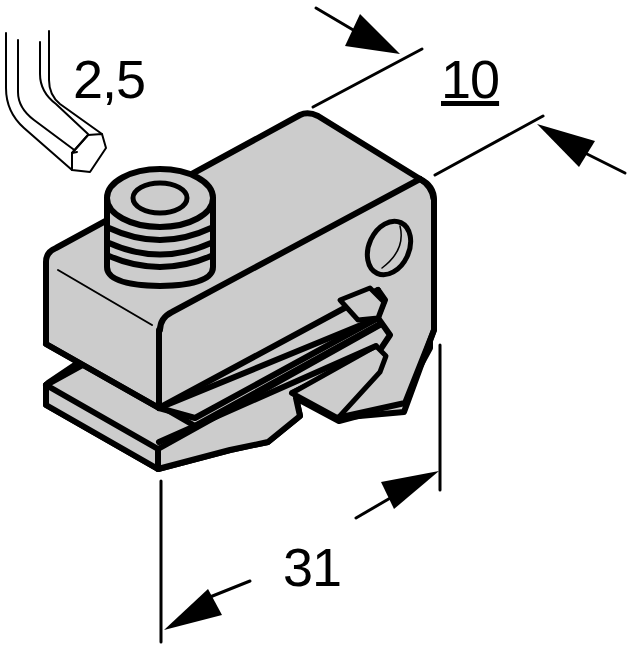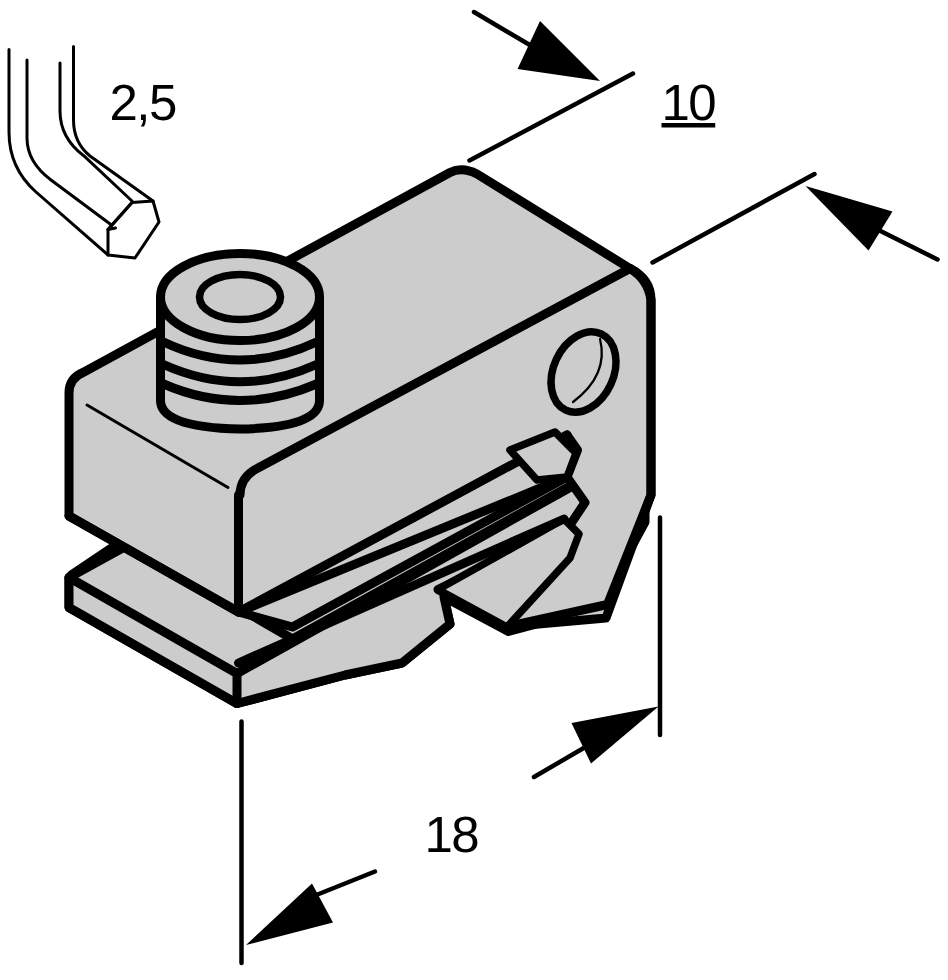--- a/index.html
+++ b/index.html
@@ -1,21 +1,21 @@
 <!DOCTYPE html>
 <html><head>
   <meta charset="utf-8">
   <style>
     html, body { margin: 0; padding: 0; background: #ffffff; }
     body { width: 632px; height: 653px; overflow: hidden; position: relative; }
     #drawing { position: absolute; left: 0; top: 0; width: 632px; height: 653px; }
     .dim-label {
       position: absolute;
       font-family: "Liberation Sans", "DejaVu Sans", sans-serif;
-      font-size: 34px;
+      font-size: 54px;
       font-weight: normal;
       color: #000000;
       line-height: 1;
       letter-spacing: -1px;
     }
     #label-hex { left: 73px; top: 52px; }
     #label-width { left: 441px; top: 52px; text-decoration: underline; }
     #label-length { left: 283px; top: 540px; }
     .body-fill { fill: #cccccc; stroke: #000; stroke-width: 6; stroke-linejoin: round; stroke-linecap: round; }
     .thin { fill: none; stroke: #000; stroke-width: 2; stroke-linecap: round; }
@@ -91,13 +91,13 @@
     <path class="thick" d="M109,228 Q160,252 211,228"></path>
     <path class="thick" d="M109,243 Q160,266 211,243"></path>
     <path class="thick" d="M109,256 Q160,278 211,256"></path>
     <ellipse cx="160" cy="198" rx="53" ry="29" fill="#cccccc" stroke="#000" stroke-width="6"></ellipse>
     <ellipse cx="160" cy="198" rx="27" ry="15" fill="#cccccc" stroke="#000" stroke-width="5"></ellipse>
   </g>
 </svg>
 
 <div id="label-hex" class="dim-label">2,5</div>
 <div id="label-width" class="dim-label">10</div>
-<div id="label-length" class="dim-label">18</div>
+<div id="label-length" class="dim-label">31</div>
 
 </body></html>

